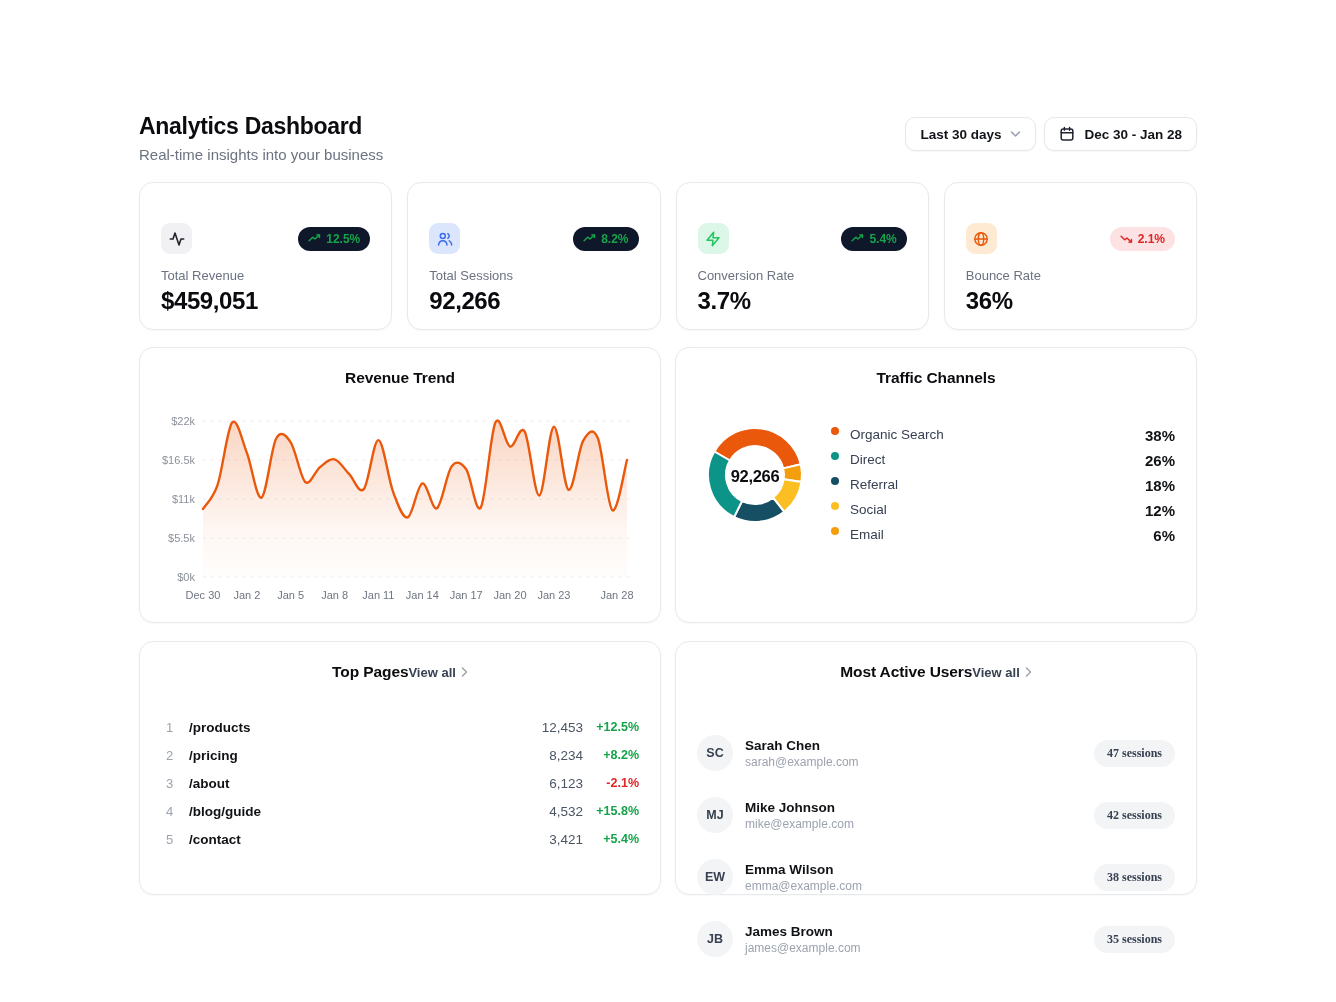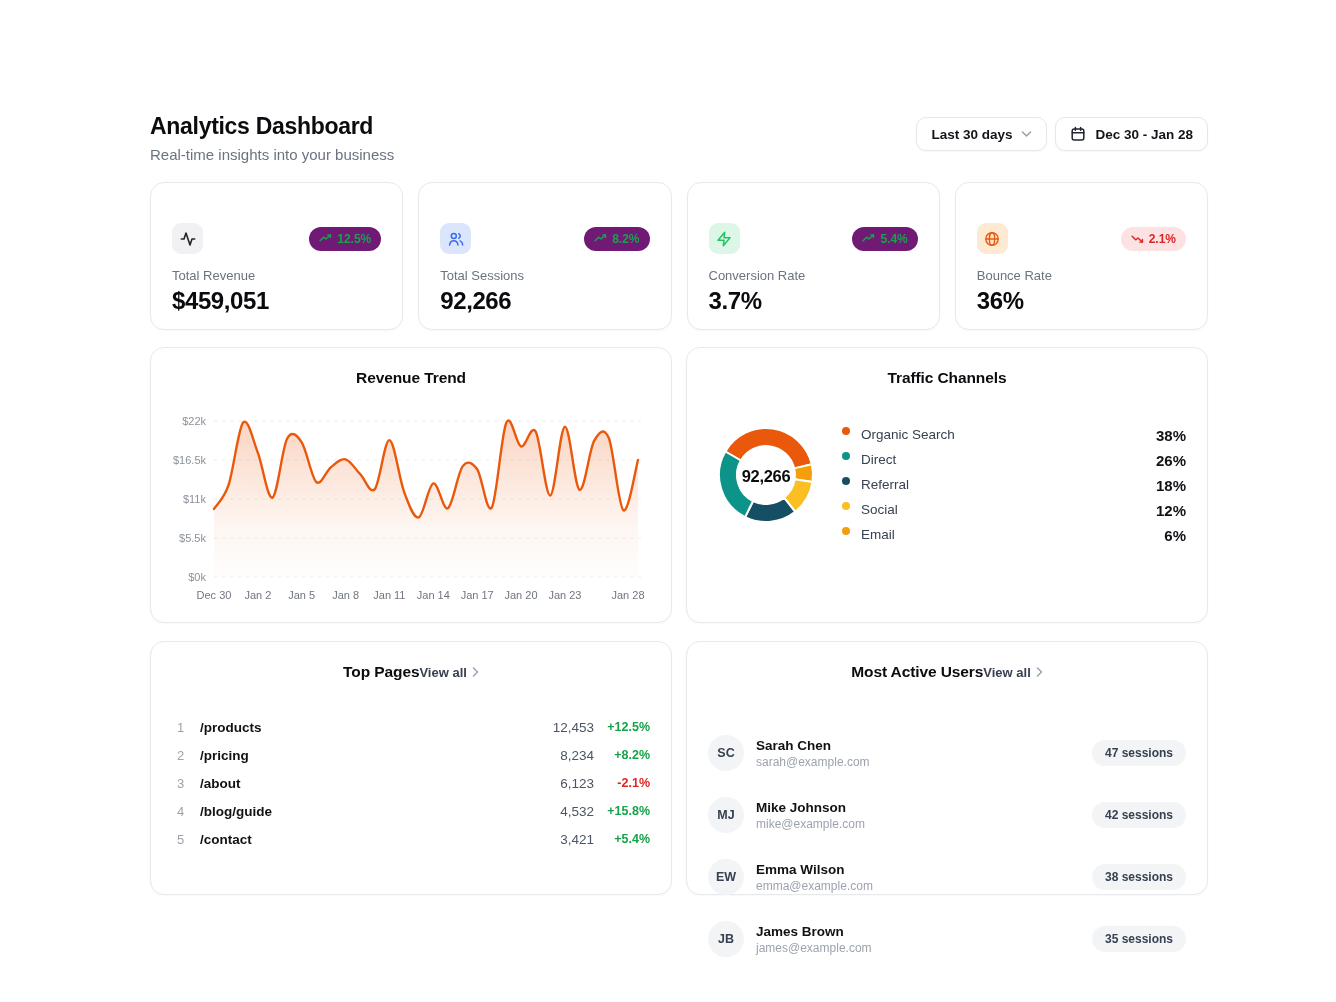--- a/index.html
+++ b/index.html
@@ -4,21 +4,21 @@
 <title>Analytics Dashboard</title>
 <style>
   * { box-sizing: border-box; }
   html,body { margin:0; padding:0; }
   body {
     background:#ffffff;
     font-family:"Liberation Sans","DejaVu Sans",sans-serif;
     color:#0c0c10;
   }
   .page { position:relative; width:1336px; height:1002px; background:#fff; overflow:hidden; }
-  .container { position:absolute; left:150px; top:112px; width:1058px; }
+  .container { position:absolute; left:139px; top:112px; width:1058px; }
 
   
   .header { display:flex; justify-content:space-between; align-items:flex-start; }
   .page-title { font-size:23px; font-weight:700; letter-spacing:-0.3px; margin:0; line-height:28px; }
   .page-subtitle { margin-top:6px; font-size:15px; color:#6b7280; }
   .controls { display:flex; gap:8px; margin-top:5px; }
   .btn {
     display:flex; align-items:center; gap:9px; height:34px; padding:0 14px;
     border:1px solid #e5e7eb; border-radius:10px; background:#fff;
     font-size:13.5px; font-weight:600; color:#111418; cursor:pointer;
@@ -34,21 +34,21 @@
     height:148px; background:#fff; border:1px solid #e8e9ec; border-radius:14px;
     padding:40px 21px 0 21px; box-shadow:0 1px 2px rgba(16,24,40,.03);
   }
   .stat-top { display:flex; justify-content:space-between; align-items:center; }
   .icon-box { width:31px; height:31px; border-radius:9px; display:flex; align-items:center; justify-content:center; }
   .icon-box.gray   { background:#f1f1f4; color:#23262e; }
   .icon-box.blue   { background:#dbe5fc; color:#3d6bf0; }
   .icon-box.green  { background:#dcf7e8; color:#22c55e; }
   .icon-box.orange { background:#feead3; color:#ea580c; }
   .badge { display:flex; align-items:center; gap:5px; height:24px; padding:0 10px; border-radius:999px; font-size:12px; font-weight:700; }
-  .badge.up   { background:#701a75; color:#16a34a; }
+  .badge.up   { background:#0f172a; color:#16a34a; }
   .badge.down { background:#fde2e3; color:#dc2626; }
   .stat-label { margin-top:14px; font-size:13px; color:#6b7280; }
   .stat-value { margin-top:4px; font-size:24px; font-weight:700; letter-spacing:-0.4px; color:#0b0b0f; }
 
   
   .charts-row { display:grid; grid-template-columns:1fr 1fr; gap:14px; margin-top:17px; }
   .bottom-row { display:grid; grid-template-columns:1fr 1fr; gap:14px; margin-top:18px; }
   .panel {
     background:#fff; border:1px solid #e8e9ec; border-radius:14px; padding:21px;
     box-shadow:0 1px 2px rgba(16,24,40,.03);
@@ -82,21 +82,21 @@
   .page-change.up { color:#16a34a; }
   .page-change.down { color:#dc2626; }
 
   
   .users-list { margin-top:34px; display:flex; flex-direction:column; gap:6px; }
   .user-row { display:flex; align-items:center; height:36px;margin-top:20px; }
   .avatar { width:36px; height:36px; border-radius:50%; background:#f3f4f6; display:flex; align-items:center; justify-content:center; font-size:12.5px; font-weight:700; color:#374151; flex:0 0 auto; }
   .user-info { margin-left:12px; }
   .user-name { font-size:13.5px; font-weight:700; color:#101216; }
   .user-email { margin-top:2px; font-size:12px; color:#9ca3af; }
-  .session-pill { margin-left:auto; background:#f3f4f6; border-radius:999px; padding:6px 13px; font-size:12px; font-weight:600; color:#374151; }
+  .session-pill { margin-left:auto; background:#f3f4f6; border-radius:999px; padding:6px 13px; font-size:12px; font-weight:600; color:#374151;font-family:Liberation Serif, serif; }
 </style>
 </head>
 <body>
 
 <div class="page">
   <div class="container">
 
     <div class="header">
       <div>
         <h1 class="page-title">Analytics Dashboard</h1>

